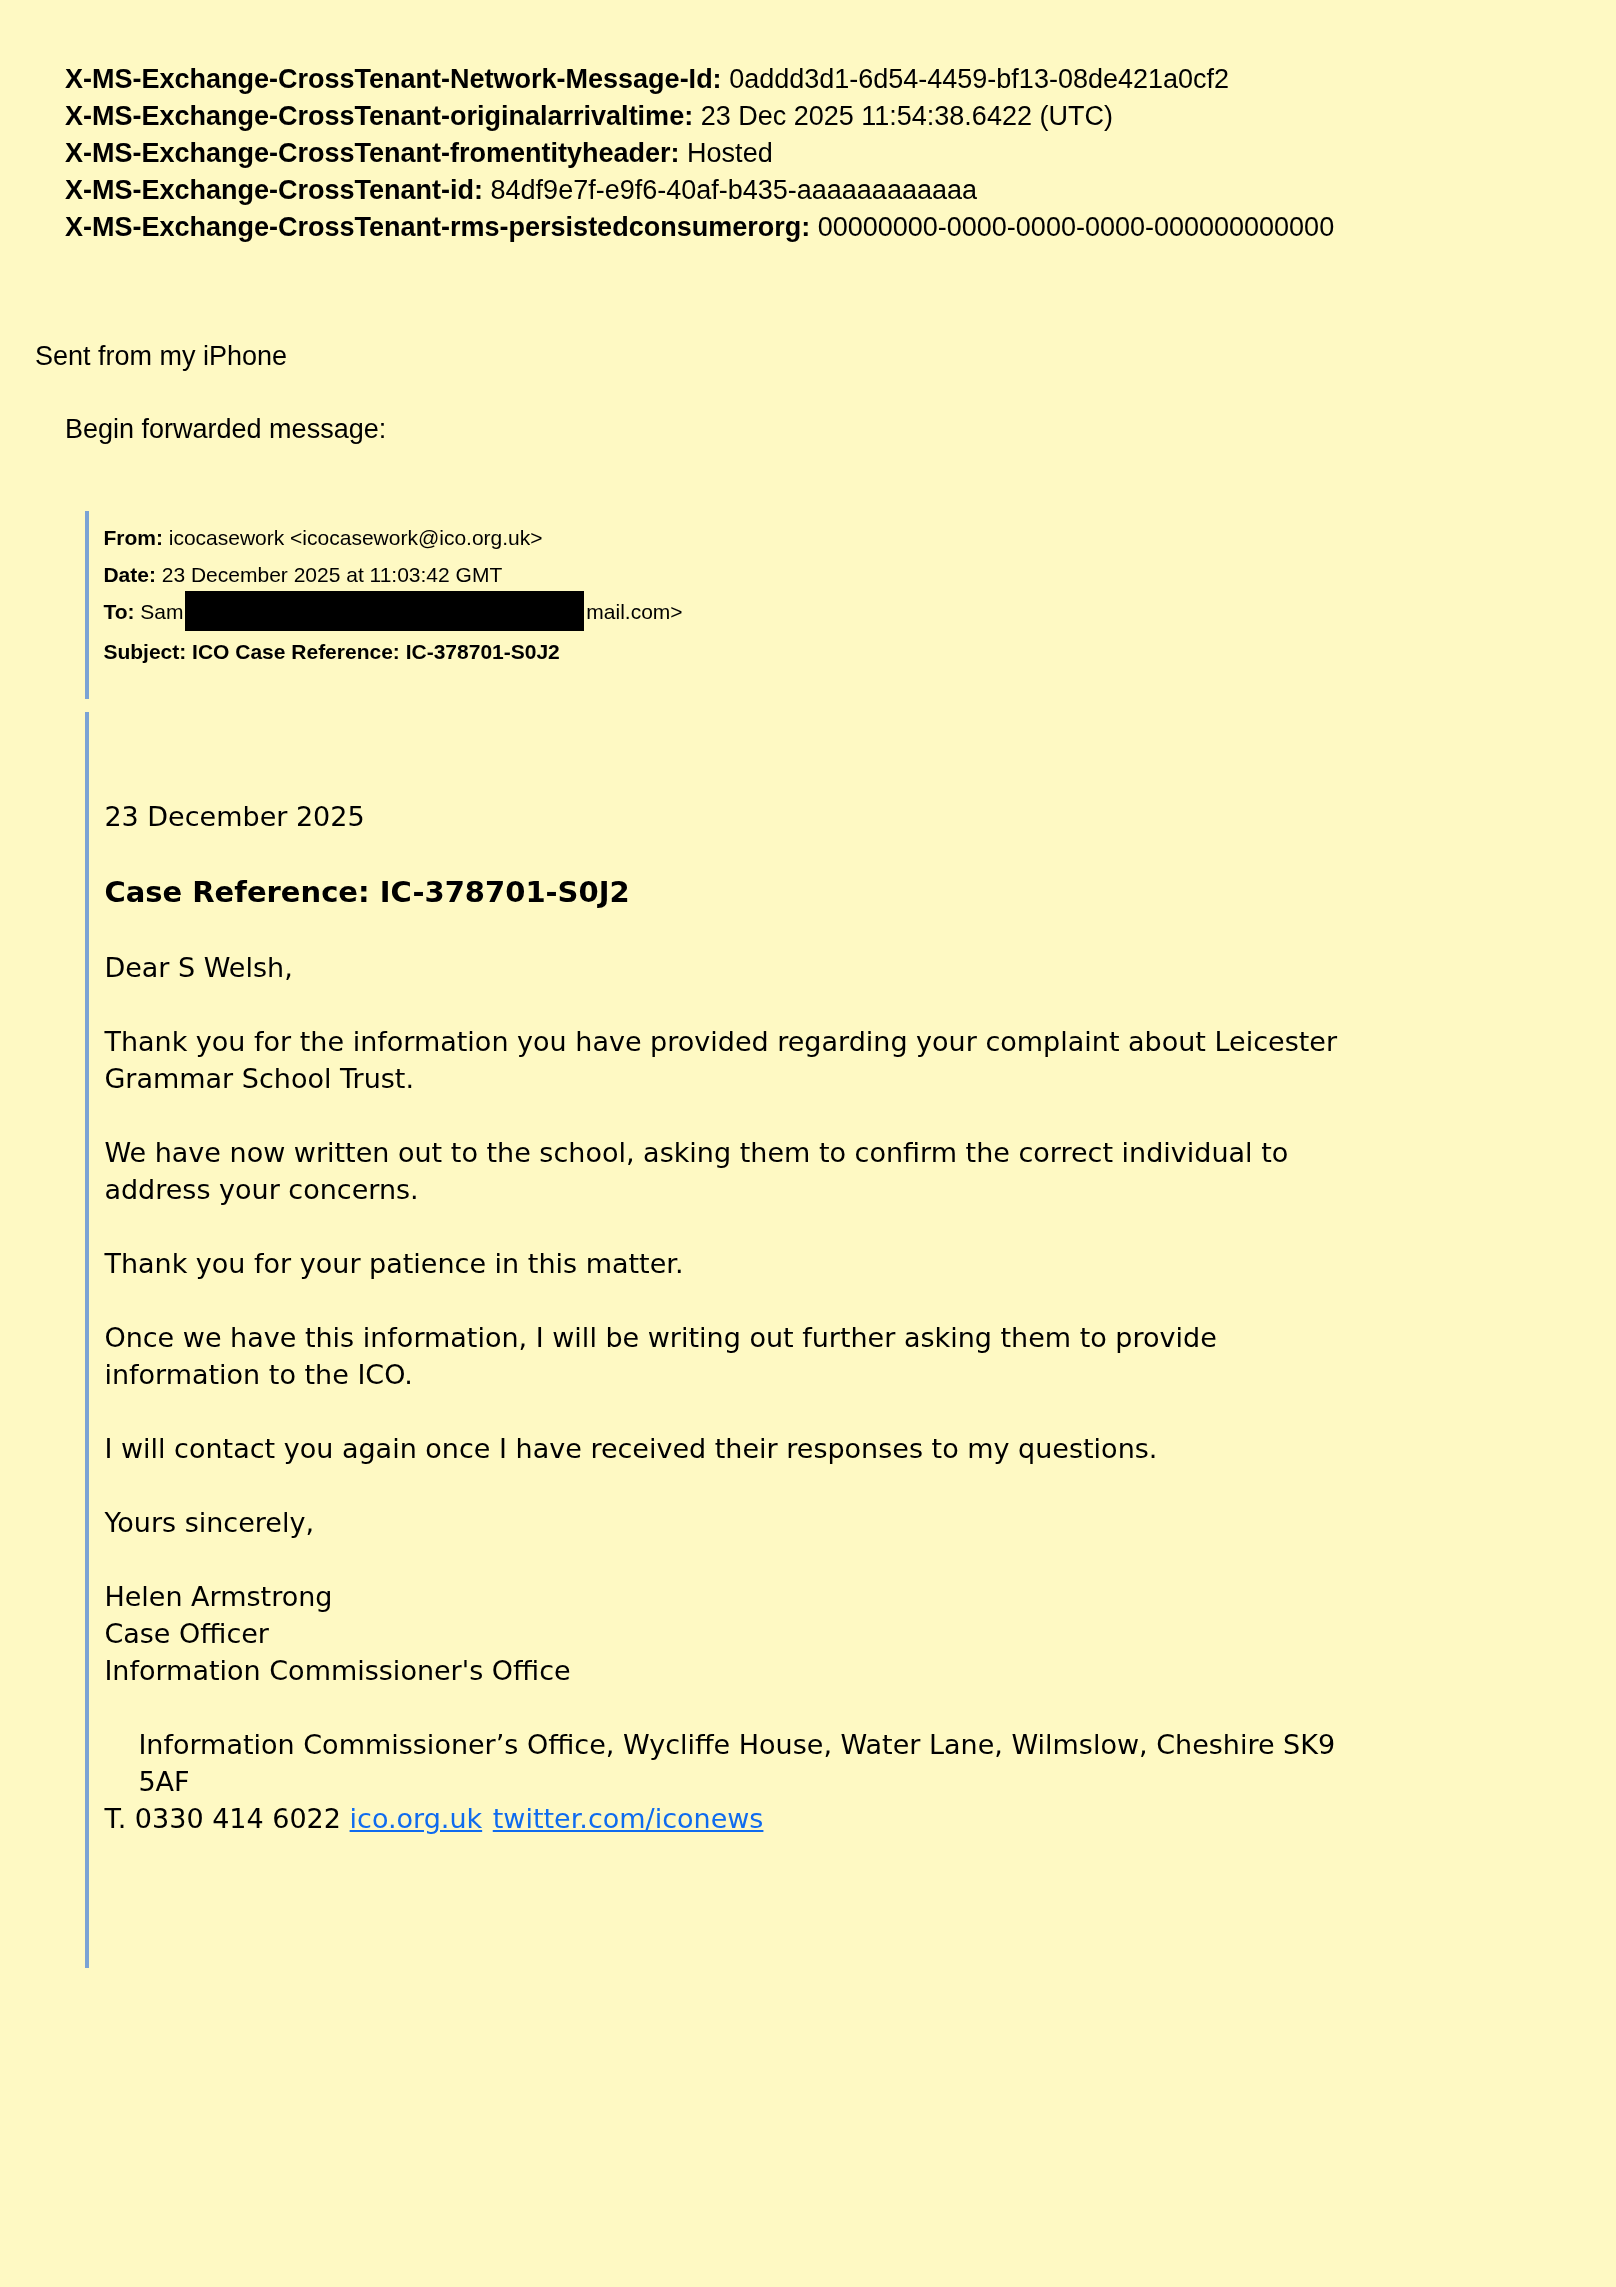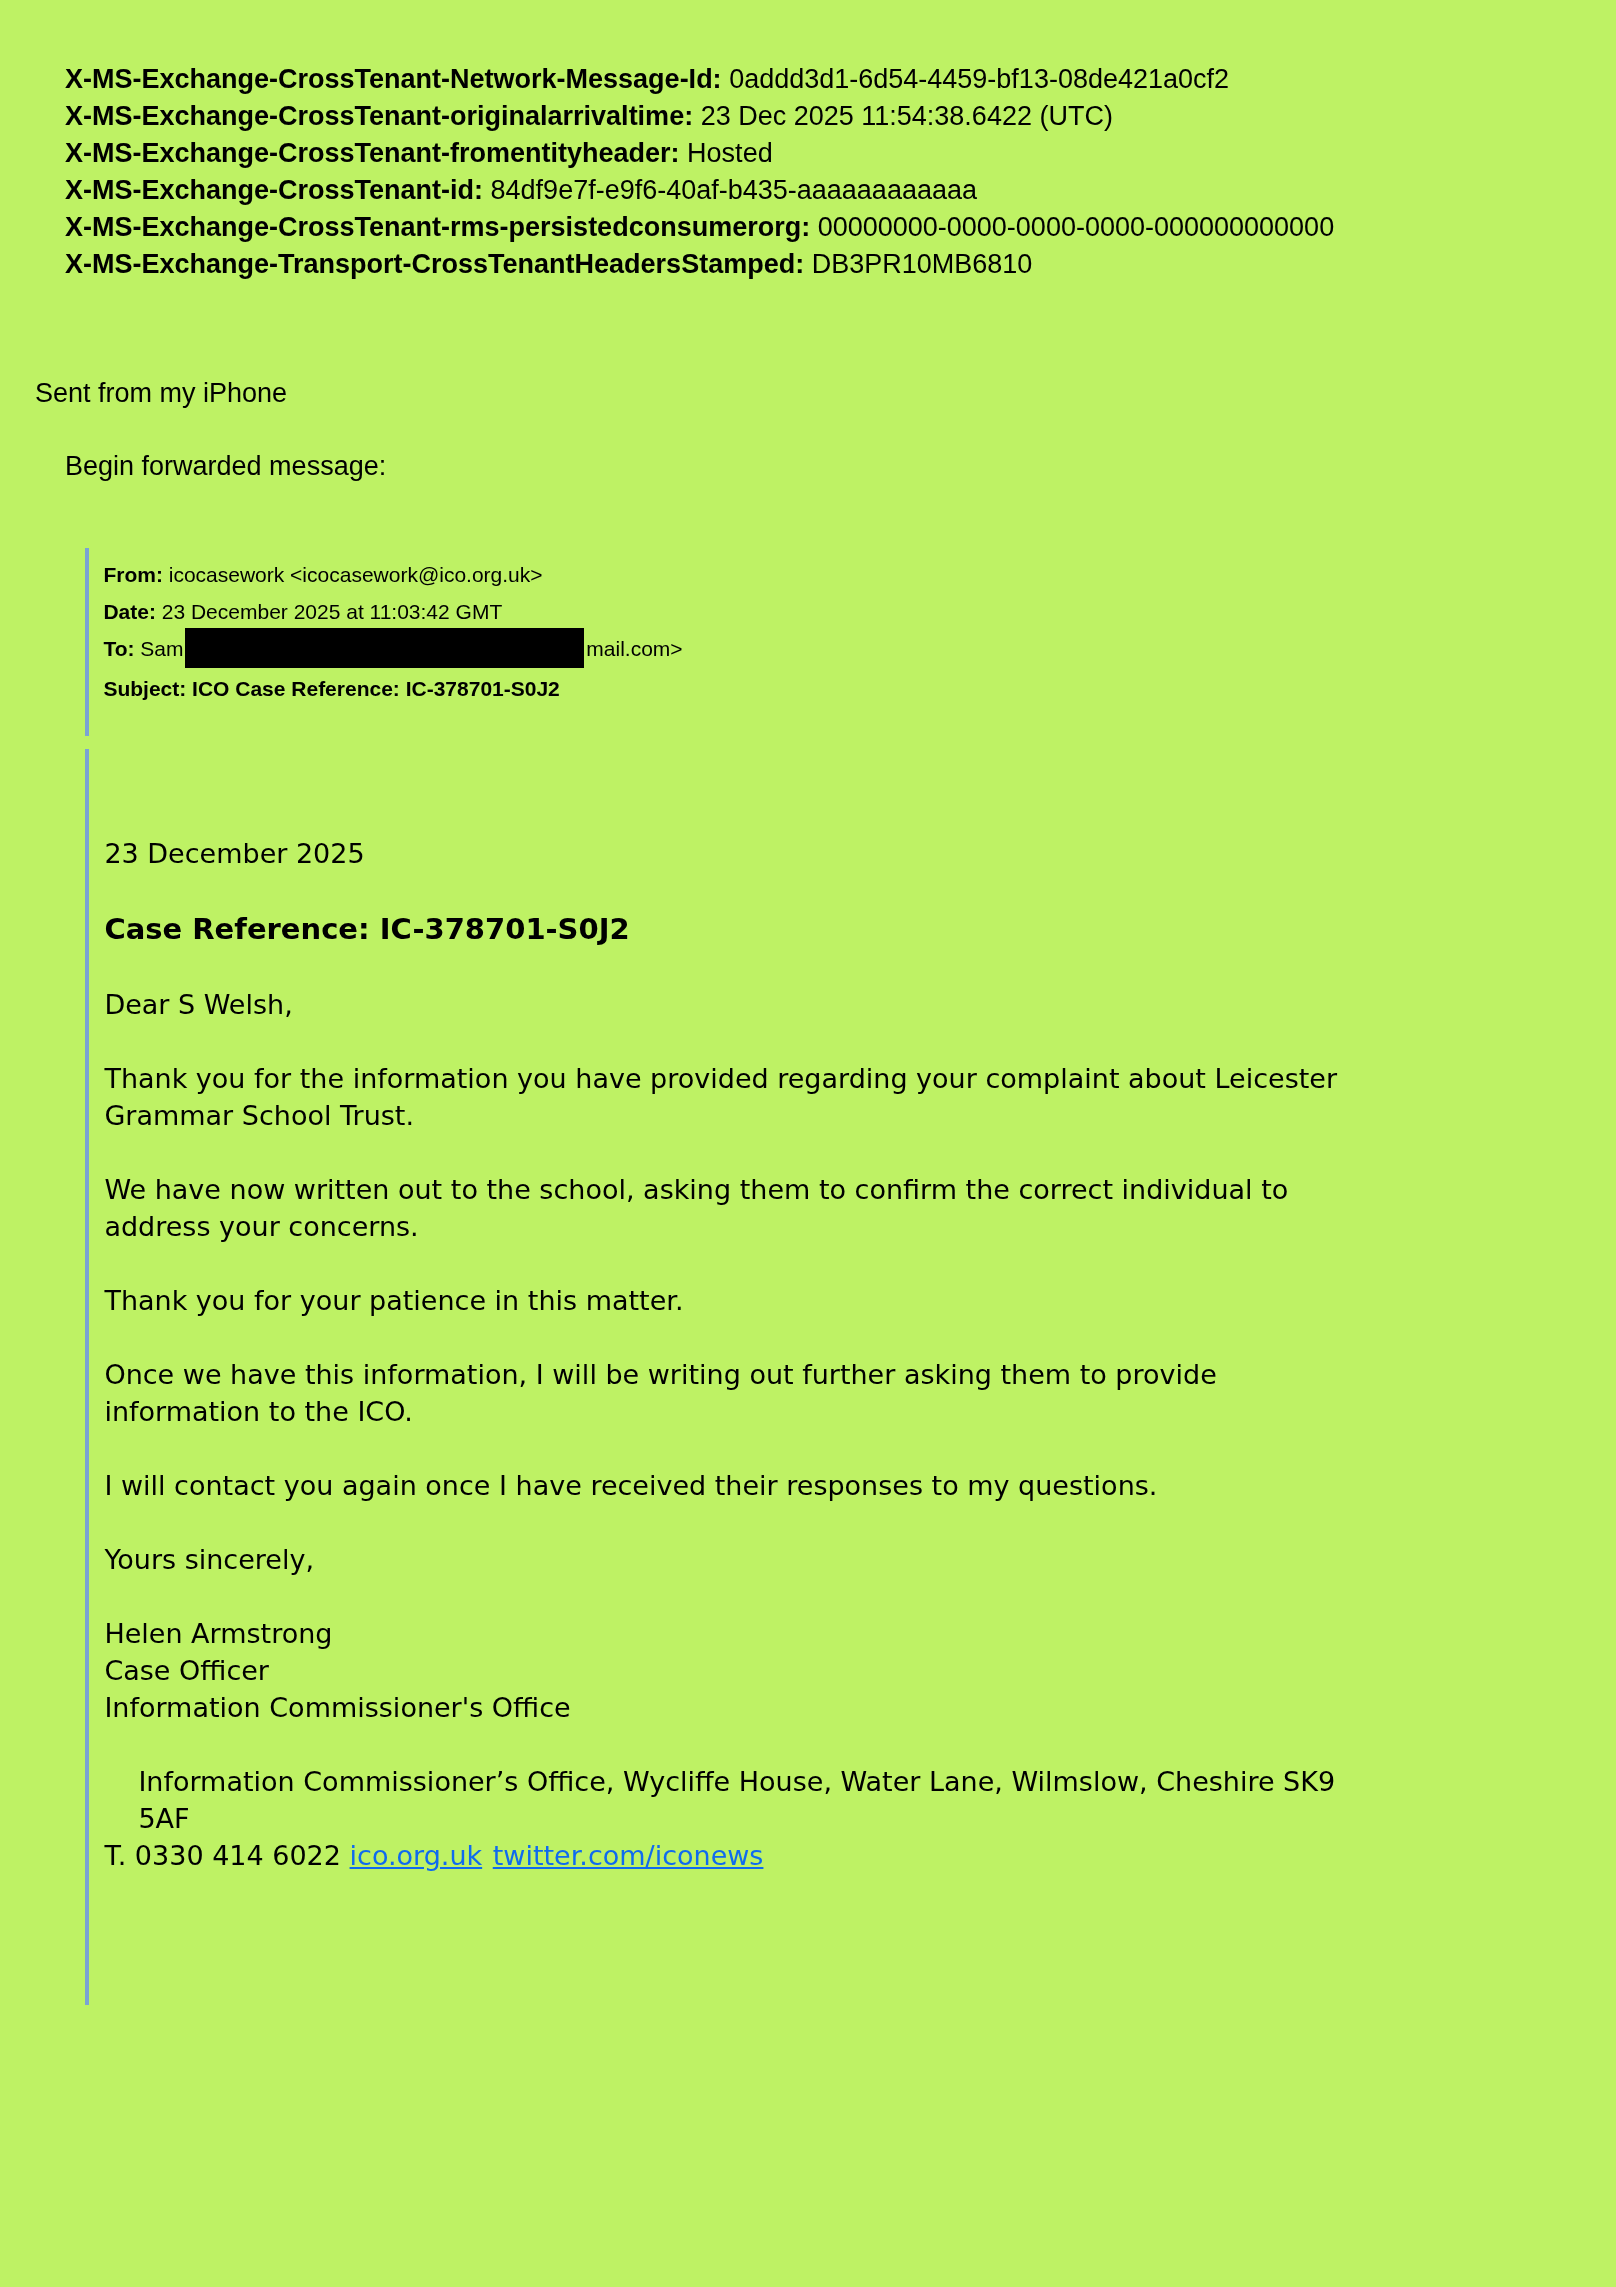--- a/index.html
+++ b/index.html
@@ -1,19 +1,19 @@
 <!DOCTYPE html>
 <html><head>
 <meta charset="utf-8">
 <style>
   * { box-sizing: border-box; }
   html, body { margin: 0; padding: 0; background: #ffffff; }
   .page {
     width: 1617px; height: 2287px; position: relative;
-    background: #bef264; color: #000000;
+    background: #fef9c3; color: #000000;
     font-family: "Liberation Sans", sans-serif;
     overflow: hidden;
   }
   
   .mail-headers { padding: 61px 38px 0 65px; font-size: 27px; line-height: 37px; }
   .hdr-label { font-weight: 700; }
   .sent-from { margin: 92px 0 0 35px; font-size: 27px; line-height: 37px; }
   .begin-fwd { margin: 36px 8px 0 65px; font-size: 27px; line-height: 37px; }
   
   .quote { border-left: 4.8px solid #7aa3d4; margin: 0 0 0 85px; }
@@ -42,21 +42,20 @@
 <body>
 
 <div class="page">
 
   <div class="mail-headers">
     <div class="row"><span class="hdr-label">X-MS-Exchange-CrossTenant-Network-Message-Id:</span> <span>0addd3d1-6d54-4459-bf13-08de421a0cf2</span></div>
     <div class="row"><span class="hdr-label">X-MS-Exchange-CrossTenant-originalarrivaltime:</span> <span>23 Dec 2025 11:54:38.6422 (UTC)</span></div>
     <div class="row"><span class="hdr-label">X-MS-Exchange-CrossTenant-fromentityheader:</span> <span>Hosted</span></div>
     <div class="row"><span class="hdr-label">X-MS-Exchange-CrossTenant-id:</span> <span>84df9e7f-e9f6-40af-b435-aaaaaaaaaaaa</span></div>
     <div class="row"><span class="hdr-label">X-MS-Exchange-CrossTenant-rms-persistedconsumerorg:</span> <span>00000000-0000-0000-0000-000000000000</span></div>
-    <div class="row"><span class="hdr-label">X-MS-Exchange-Transport-CrossTenantHeadersStamped:</span> <span>DB3PR10MB6810</span></div>
   </div>
 
   <div class="sent-from">Sent from my iPhone</div>
 
   <div class="begin-fwd">Begin forwarded message:</div>
 
   <div class="quote quote-hdr">
     <div class="row"><span class="hdr-label">From:</span> <span>icocasework &lt;icocasework@ico.org.uk&gt;</span></div>
     <div class="row"><span class="hdr-label">Date:</span> <span>23 December 2025 at 11:03:42 GMT</span></div>
     <div class="row"><span class="hdr-label">To:</span> <span>Sam</span><span class="redaction"></span><span>mail.com&gt;</span></div>

